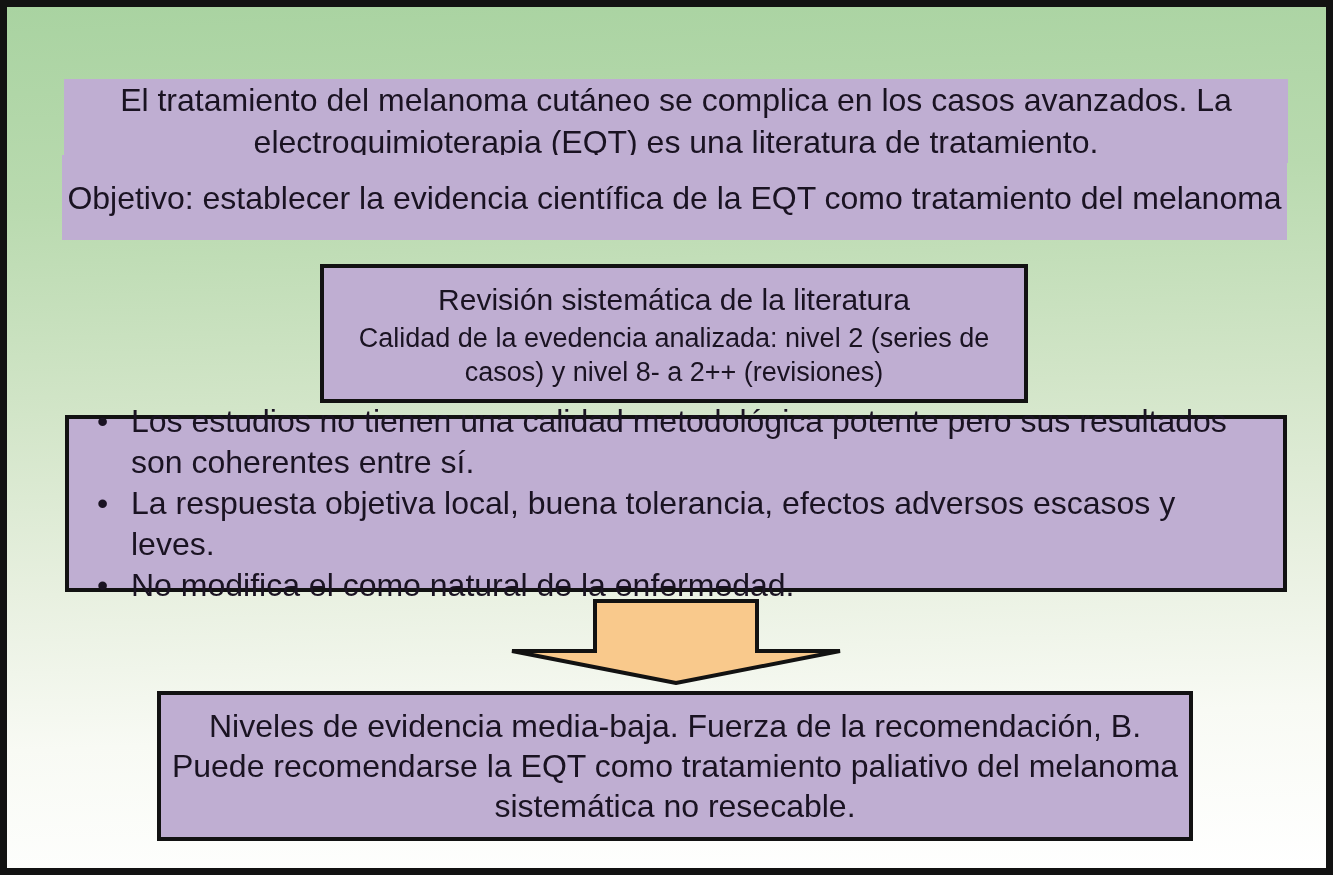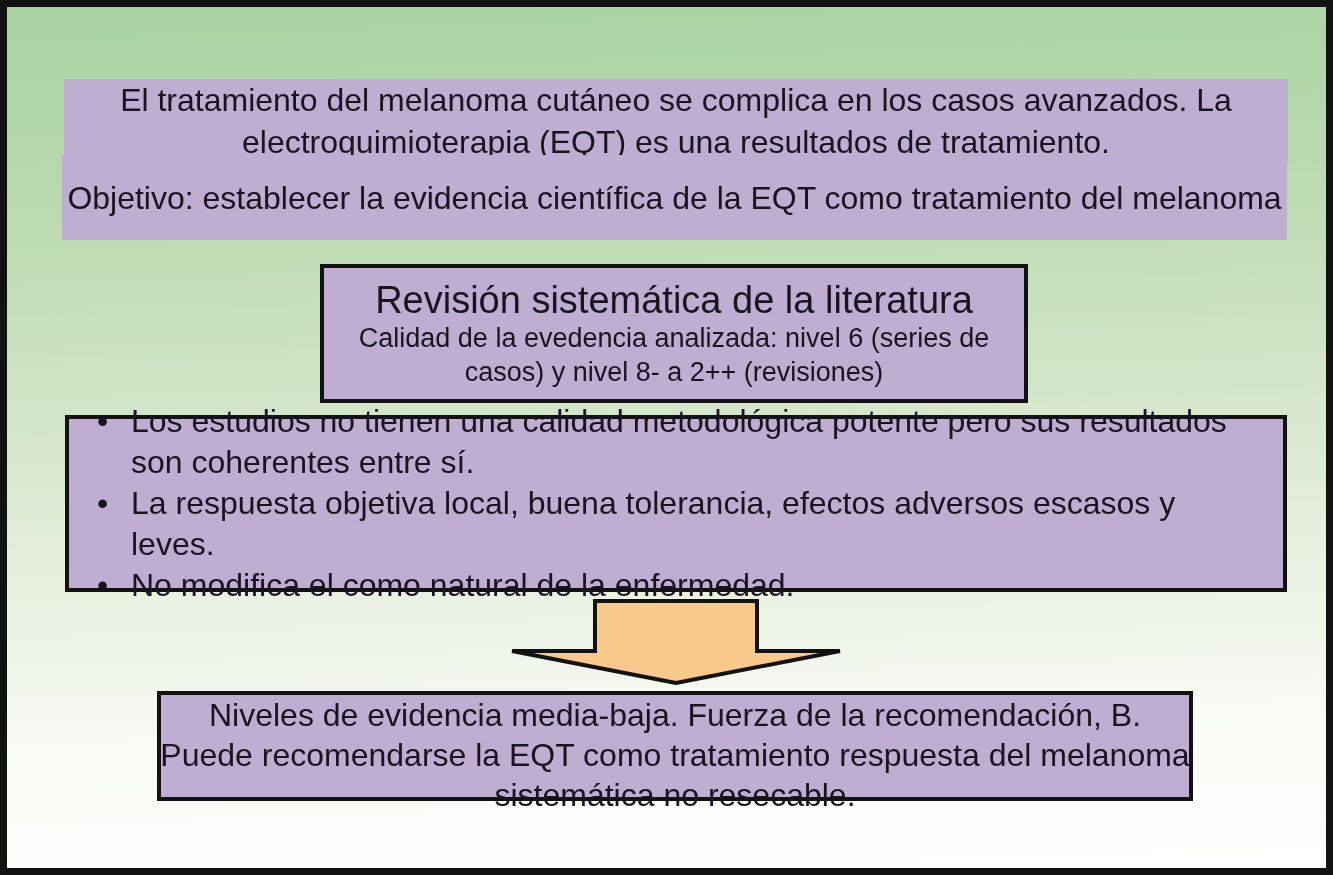--- a/index.html
+++ b/index.html
@@ -24,51 +24,51 @@
     background:var(--box-fill,#bfaed2);
     display:flex;flex-direction:column;justify-content:center;align-items:center;
     text-align:center;
   }
   .bordered{border:4px solid var(--box-border,#121212);}
   .line{white-space:nowrap;}
 
   #box-intro{left:57px;top:40px;width:1224px;height:84px;font-size:32px;line-height:42px;margin-top:32px;}
   #box-objective{left:55px;top:148px;width:1225px;height:85px;font-size:32px;line-height:42px;gap:43px;}
   #box-method{left:313px;top:257px;width:708px;height:139px;padding:6px 8px;}
-  .method-title{font-size:38px;line-height:42px;white-space:nowrap;}
+  .method-title{font-size:30px;line-height:42px;white-space:nowrap;}
   .method-detail{font-size:27px;line-height:34px;white-space:nowrap;}
   #box-results{
     left:58px;top:408px;width:1222px;height:177px;
     align-items:stretch;text-align:left;
     font-size:32px;line-height:41px;
     padding:10px 16px 10px 28px;
   }
   .bullet-row{display:flex;align-items:flex-start;}
   .bullet-mark{flex:0 0 34px;width:34px;}
   .bullet-text{flex:1;}
   #arrow-wrap{position:absolute;left:503px;top:592px;width:332px;height:86px;}
-  #box-conclusion{left:150px;top:684px;width:1036px;height:110px;font-size:32px;line-height:40px;justify-content:space-between;}
+  #box-conclusion{left:150px;top:684px;width:1036px;height:150px;font-size:32px;line-height:40px;}
 </style>
 </head>
 <body>
 
 <div class="frame">
 
   <div id="box-intro" class="pbox">
     <div class="line">El tratamiento del melanoma cutáneo se complica en los casos avanzados. La</div>
-    <div class="line">electroquimioterapia (EQT) es una resultados de tratamiento.</div>
+    <div class="line">electroquimioterapia (EQT) es una literatura de tratamiento.</div>
   </div>
 
   <div id="box-objective" class="pbox">
     <div class="line">Objetivo: establecer la evidencia científica de la EQT como tratamiento del melanoma</div>
   </div>
 
   <div id="box-method" class="pbox bordered">
     <div class="method-title">Revisión sistemática de la literatura</div>
-    <div class="method-detail">Calidad de la evedencia analizada: nivel 6 (series de</div>
+    <div class="method-detail">Calidad de la evedencia analizada: nivel 2 (series de</div>
     <div class="method-detail">casos) y nivel 8- a 2++ (revisiones)</div>
   </div>
 
   <div id="box-results" class="pbox bordered">
     <div class="bullet-row">
       <span class="bullet-mark">•</span>
       <span class="bullet-text">Los estudios no tienen una calidad metodológica potente pero sus resultados son coherentes entre sí.</span>
     </div>
     <div class="bullet-row">
       <span class="bullet-mark">•</span>
@@ -81,17 +81,17 @@
   </div>
 
   <div id="arrow-wrap">
     <svg width="332" height="86" viewBox="0 0 332 86" xmlns="http://www.w3.org/2000/svg">
       <polygon points="85,2 247,2 247,52 330,52 166,84 2,52 85,52" fill="var(--arrow-fill,#f9c98c)" stroke="var(--arrow-border,#121212)" stroke-width="4" stroke-linejoin="miter"></polygon>
     </svg>
   </div>
 
   <div id="box-conclusion" class="pbox bordered">
     <div class="line">Niveles de evidencia media-baja. Fuerza de la recomendación, B.</div>
-    <div class="line">Puede recomendarse la EQT como tratamiento respuesta del melanoma</div>
+    <div class="line">Puede recomendarse la EQT como tratamiento paliativo del melanoma</div>
     <div class="line">sistemática no resecable.</div>
   </div>
 
 </div>
 
 </body></html>

